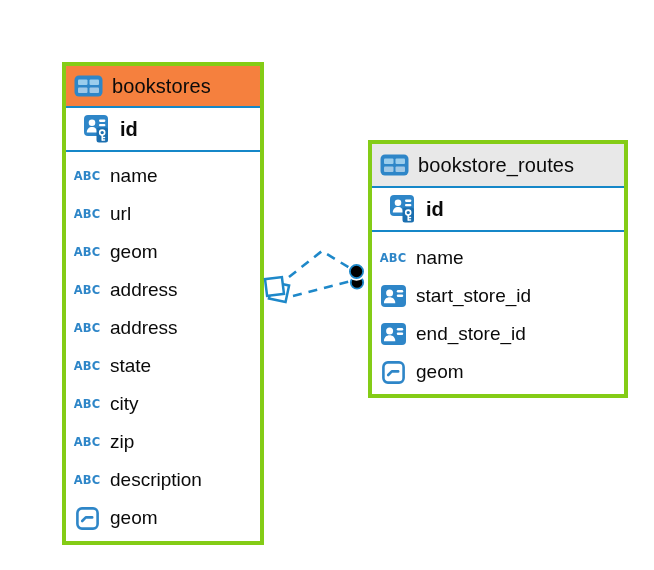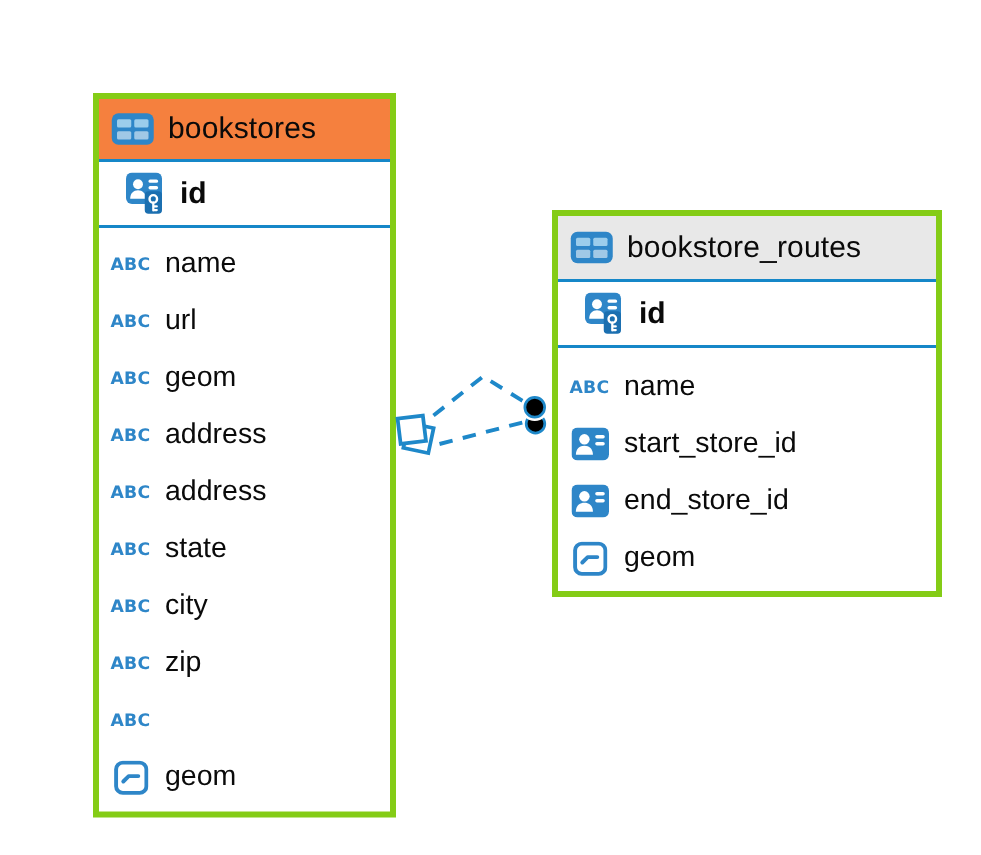--- a/index.html
+++ b/index.html
@@ -139,20 +139,21 @@
       <div class="field-row">
         <span class="icon-slot">
             <span class="abc">ABC</span>
           </span>
         <span class="label">zip</span>
       </div>
       <div class="field-row">
         <span class="icon-slot">
             <span class="abc">ABC</span>
           </span>
+        <span class="label">description</span>
       </div>
       <div class="field-row">
         <span class="icon-slot">
           <svg width="23" height="23" viewBox="0 0 23 23">
             <rect x="1.4" y="1.4" width="20.2" height="20.2" rx="4.5" fill="none" stroke="#2e86c8" stroke-width="2.6"></rect>
             <path d="M6.2 14 L9.8 10.4 L16.2 10.4" fill="none" stroke="#2e86c8" stroke-width="2.6" stroke-linecap="round" stroke-linejoin="round"></path>
           </svg>
         </span>
         <span class="label">geom</span>
       </div>

